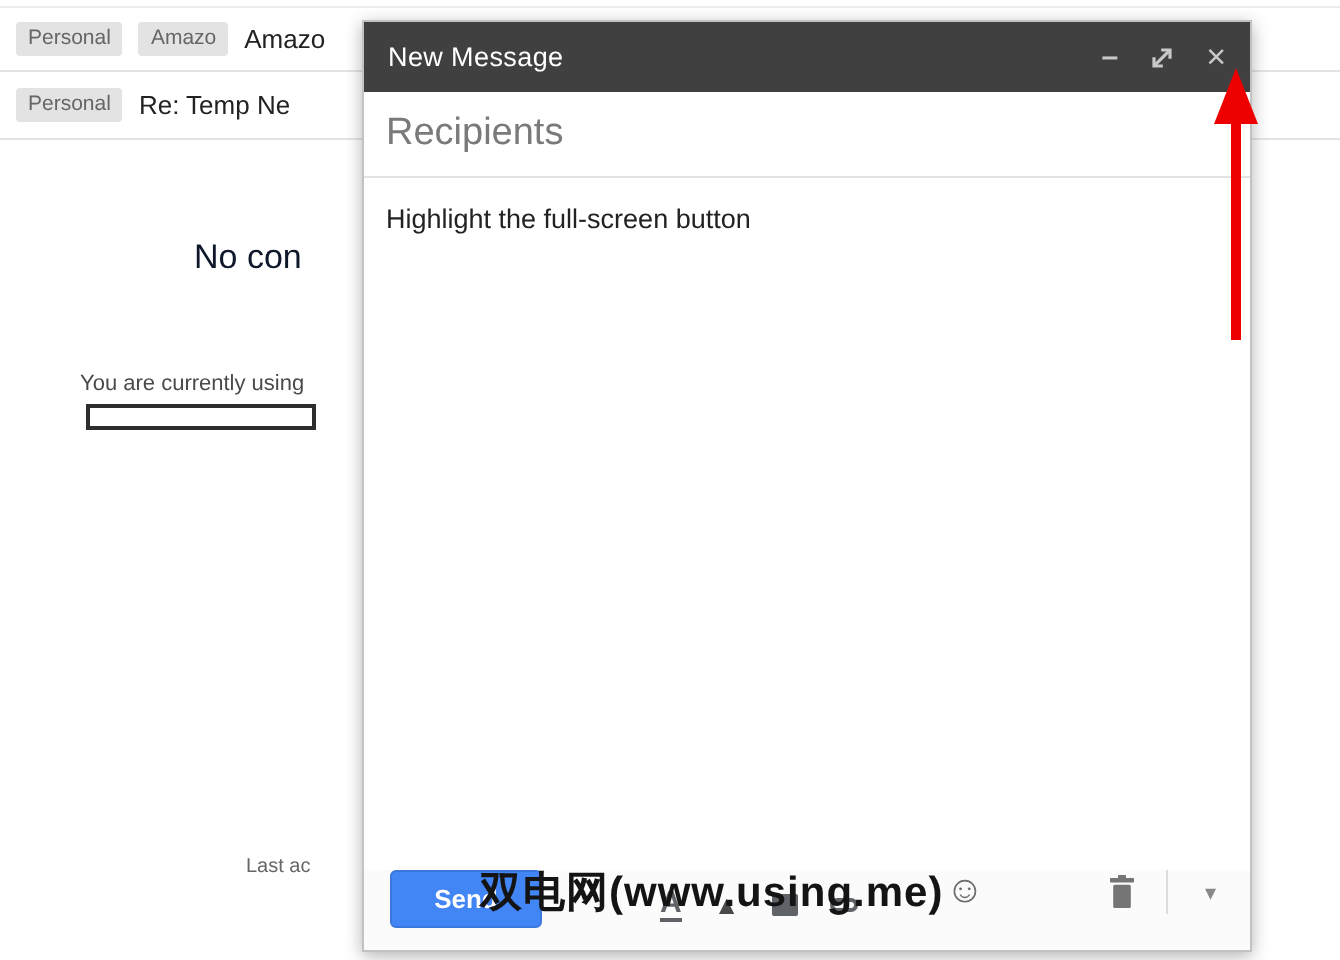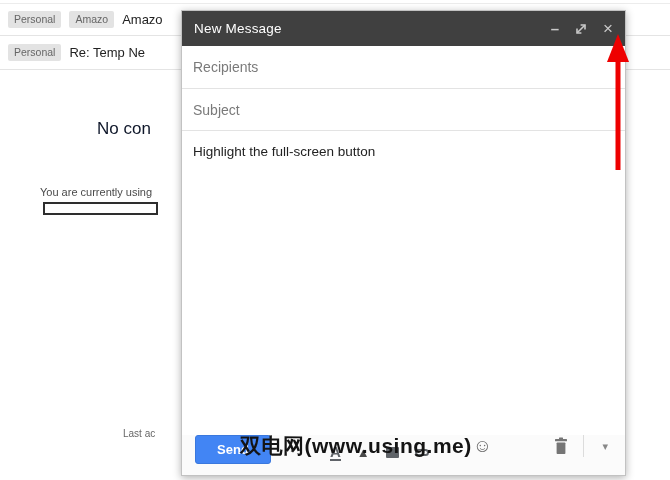--- a/index.html
+++ b/index.html
@@ -68,21 +68,21 @@
   .win-controls { display: flex; align-items: center; gap: 15px; }
   .win-btn { color: #c9c9c9; cursor: pointer; display: flex; align-items: center; justify-content: center; }
   .minimize-glyph { font-size: 15px; font-weight: bold; line-height: 10px; }
   .close-glyph { font-size: 17px; line-height: 14px; }
 
   .field-row {
     height: 43px; flex: 0 0 43px;
     display: flex; align-items: center;
     padding: 0 11px;
     border-bottom: 1px solid #e3e3e3;
-    font-size: 14px; color: #7a7a7a;
+    font-size: 19px; color: #7a7a7a;
   }
   .field-row.subject { height: 42px; flex: 0 0 42px; }
   .compose-body {
     flex: 1 1 auto;
     padding: 13px 11px;
     font-size: 13.5px; color: #222;
   }
   .compose-footer {
     flex: 0 0 40px; height: 40px;
     display: flex; align-items: flex-start;
@@ -166,23 +166,20 @@
       </span>
       <span class="win-btn">
         <span class="close-glyph">×</span>
       </span>
     </span>
   </div>
 
   <div class="field-row">
     <span>Recipients</span>
   </div>
-  <div class="field-row subject">
-    <span>Subject</span>
-  </div>
 
   <div class="compose-body">
     <span>Highlight the full-screen button</span>
   </div>
 
   <div class="compose-footer">
     <button class="send-button">Send</button>
 
     <span class="hidden-toolbar-icons">
       <span class="fmt-a">A</span>

